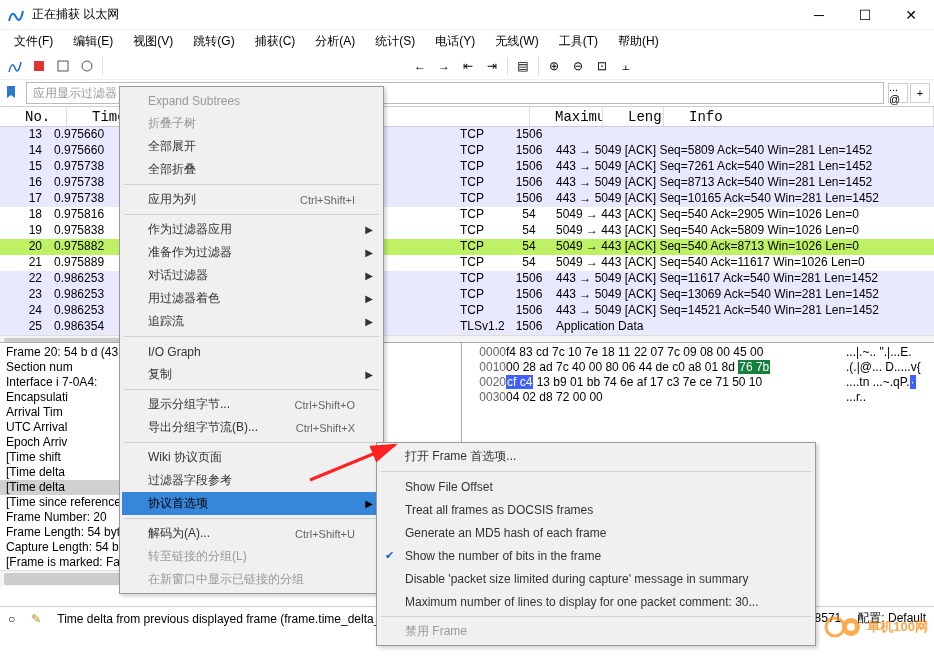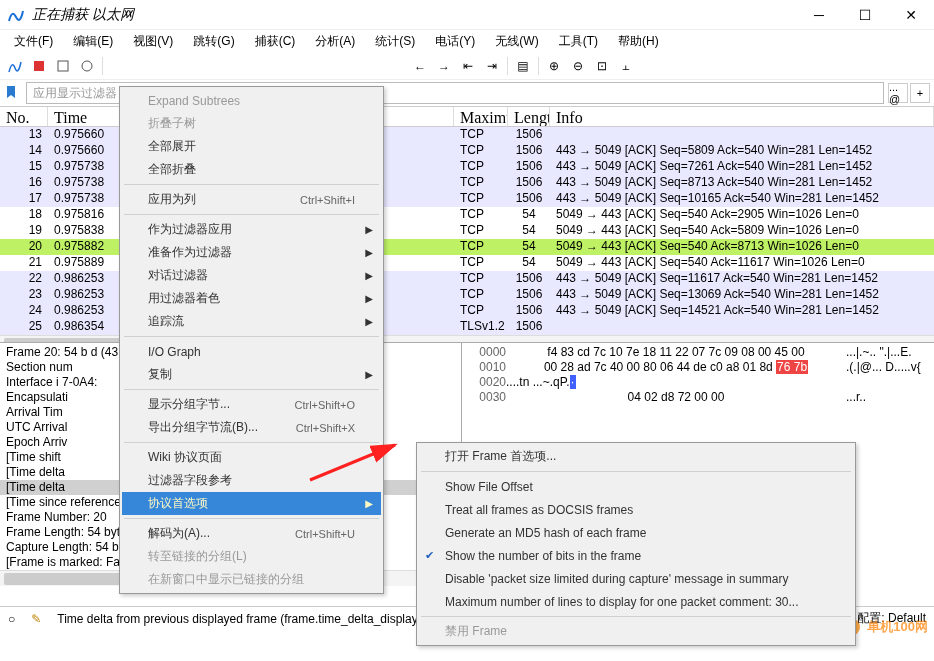--- a/index.html
+++ b/index.html
@@ -1,33 +1,33 @@
 <!DOCTYPE html>
 <html><head>
 <meta charset="utf-8">
 <style>
 * { margin: 0; padding: 0; box-sizing: border-box; font-family: "Microsoft YaHei", "Segoe UI", Arial, sans-serif; }
 body { width: 934px; height: 661px; background: #fff; font-size: 12px; overflow: hidden; position: relative; }
 .titlebar { height: 30px; background: #fff; display: flex; align-items: center; border-bottom: 1px solid #eee; }
 .titlebar .icon { width: 20px; height: 20px; margin: 0 6px; }
-.titlebar .title { flex: 1; font-size: 14px; font-style: italic; }
+.titlebar .title { flex: 1; font-size: 12px; }
 .titlebar .win-btns { display: flex; }
 .titlebar .win-btn { width: 46px; height: 30px; display: flex; align-items: center; justify-content: center; font-size: 14px; }
 .menubar { height: 22px; display: flex; align-items: center; padding: 0 4px; }
 .menubar .menu-item { padding: 2px 10px; font-size: 12px; }
 .toolbar { height: 28px; display: flex; align-items: center; padding: 0 4px; gap: 2px; border-bottom: 1px solid #eee; }
 .toolbar .tbtn { width: 22px; height: 22px; display: flex; align-items: center; justify-content: center; }
 .toolbar .sep { width: 1px; height: 18px; background: #ddd; margin: 0 2px; }
 .filter-bar { height: 26px; display: flex; align-items: center; padding: 2px 4px; gap: 4px; }
 .filter-input { flex: 1; height: 22px; border: 1px solid #bbb; padding: 0 6px; font-size: 12px; display: flex; align-items: center; color: #999; background: #fff; margin-left: 2px;}
 .filter-btns { display: flex; gap: 2px; }
 .filter-btn { width: 20px; height: 20px; border: 1px solid #ccc; display:flex; align-items:center; justify-content:center; font-size:11px;}
 .packet-list { height: 236px; overflow: hidden; border-top: 1px solid #ccc; font-family: Consolas, monospace; font-size: 12px; position: relative; }
 .packet-headers { display: flex; background: #fff; height: 20px; border-bottom: 1px solid #ccc; }
-.ph { border-right: 1px solid #ddd; padding: 2px 6px; font-family: Liberation Serif, serif; font-size: 16px; overflow:hidden; white-space:nowrap;}
+.ph { border-right: 1px solid #ddd; padding: 2px 6px; font-family: Liberation Mono, monospace; font-size: 14px; overflow:hidden; white-space:nowrap;margin-left:19px;}
 .ph-no { width: 48px; }
 .ph-time { width: 86px; }
 .ph-src { width: 170px; }
 .ph-dst { width: 150px; }
 .ph-proto { width: 54px; }
 .ph-len { width: 42px; }
 .ph-info { flex: 1; }
 .packet-row { display: flex; height: 16px; }
 .packet-row.even { background: #e8e8ff; }
 .packet-row.selected { background: #bef264; }
@@ -39,29 +39,29 @@
 .pc-proto { width: 54px; }
 .pc-len { width: 42px; text-align:center; }
 .pc-info { flex: 1; }
 .lower { display: flex; height: 264px; border-top: 1px solid #aaa; }
 .tree-pane { flex: 1; overflow: auto; font-family: Consolas, monospace; font-size: 12px; padding: 2px 0; border-right: 1px solid #aaa; }
 .tree-line { padding: 0 6px; white-space: nowrap; height: 15px; }
 .tree-line.sel { background: #d0d0d0; }
 .hex-pane { width: 472px; overflow: auto; font-family: Consolas, monospace; font-size: 12px; padding: 2px 0; }
 .hex-row { display: flex; padding: 0 4px; height: 15px; }
 .hex-off { width: 40px; color: #666; text-align: right; }
-.hex-bytes { width: 340px; letter-spacing: 0; text-align: center; }
+.hex-bytes { width: 340px; letter-spacing: 0; }
 .hex-ascii { flex:1; }
-.hl1 { background: #ef4444; color: #fff; padding:0 1px;}
+.hl1 { background: #15803d; color: #fff; padding:0 1px;}
 .hl2 { background: #4060ff; color: #fff; padding:0 1px;}
 .statusbar { height: 24px; display: flex; align-items: center; padding: 0 8px; gap: 16px; border-top: 1px solid #ccc; font-size: 12px; }
 .context-menu { position: absolute; background: #f0f0f0; border: 1px solid #999; box-shadow: 2px 2px 4px rgba(0,0,0,0.2); min-width: 265px; z-index: 100; padding: 2px; }
 .cm-item { display: flex; align-items: center; height: 23px; padding: 0 26px 0 26px; font-size: 12px; color: #333; position: relative; }
 .cm-item.disabled { color: #999; }
-.cm-item.highlighted { background: #3686d9; color: #fef9c3; }
+.cm-item.highlighted { background: #3686d9; color: #000000; }
 .cm-item .arrow { position: absolute; right: 8px; font-size: 10px; }
 .cm-item .shortcut { margin-left: auto; color: #666; font-size: 11px; padding-left:20px;}
 .cm-sep { height: 1px; background: #d0d0d0; margin: 3px 2px; }
 .sub-menu { position: absolute; background: #f0f0f0; border: 1px solid #999; box-shadow: 2px 2px 4px rgba(0,0,0,0.2); min-width: 440px; z-index: 101; padding: 2px; }
 .sub-menu .check { position:absolute; left:6px; color:#2060c0; font-size:11px;}
 .red-arrow { position: absolute; z-index: 200; pointer-events: none; }
 .watermark { position: absolute; right: 6px; bottom: 22px; opacity: 0.7; color:#ff8000; font-weight:bold; font-size:13px; display:flex; align-items:center; gap:4px;}
 .scroll-h { height:16px; background:#f4f4f4; border-top:1px solid #ddd; display:flex; align-items:center;}
 .scroll-h .thumb { height:12px; background:#ccc; margin-left:4px; width:200px; border-radius:2px;}
 </style>
@@ -263,20 +263,21 @@
         <div class="pc pc-len">1506</div>
         <div class="pc pc-info">443 → 5049 [ACK] Seq=14521 Ack=540 Win=281 Len=1452</div>
       </div>
       <div class="packet-row even">
         <div class="pc pc-no">25</div>
         <div class="pc pc-time">0.986354</div>
         <div class="pc pc-src"></div>
         <div class="pc pc-dst"></div>
         <div class="pc pc-proto">TLSv1.2</div>
         <div class="pc pc-len">1506</div>
+        <div class="pc pc-info">Application Data</div>
       </div>
     </div>
   <div class="scroll-h">
       <div class="thumb"></div>
     </div>
 </div>
 
 <div class="lower">
   <div class="tree-pane" id="tree-pane">
       <div class="tree-line">Frame 20: 54 b                               d (43</div>
@@ -304,20 +305,21 @@
         <div class="hex-bytes">f4 83 cd 7c 10 7e 18 11  22 07 7c 09 08 00 45 00</div>
         <div class="hex-ascii">...|.~..  ".|...E.</div>
       </div>
       <div class="hex-row">
         <div class="hex-off">0010</div>
         <div class="hex-bytes">00 28 ad 7c 40 00 80 06  44 de c0 a8 01 8d  <span class="hl1">76 7b</span></div>
         <div class="hex-ascii">.(.|@...  D.....v{</div>
       </div>
       <div class="hex-row">
         <div class="hex-off">0020</div>
+        <div class="hex-bytes"><span class="hl2">cf c4</span> 13 b9 01 bb 74 6e  af 17 c3 7e ce 71 50 10</div>
         <div class="hex-ascii">....tn  ...~.qP.<span class="hl2">·</span></div>
       </div>
       <div class="hex-row">
         <div class="hex-off">0030</div>
         <div class="hex-bytes">04 02 d8 72 00 00</div>
         <div class="hex-ascii">...r..</div>
       </div>
     </div>
 </div>
 
@@ -402,21 +404,21 @@
       <span class="shortcut">Ctrl+Shift+U</span>
     </div>
     <div class="cm-item disabled">
       <span>转至链接的分组(L)</span>
     </div>
     <div class="cm-item disabled">
       <span>在新窗口中显示已链接的分组</span>
     </div>
   </div>
 
-<div class="sub-menu" id="sub-menu" style="left:416px; top:442px;text-align:center;">
+<div class="sub-menu" id="sub-menu" style="left:376px; top:442px;text-align:center;">
     <div class="cm-item">
       <span>打开 Frame 首选项...</span>
     </div>
     <div class="cm-sep"></div>
     <div class="cm-item">
       <span>Show File Offset</span>
     </div>
     <div class="cm-item">
       <span>Treat all frames as DOCSIS frames</span>
     </div>

